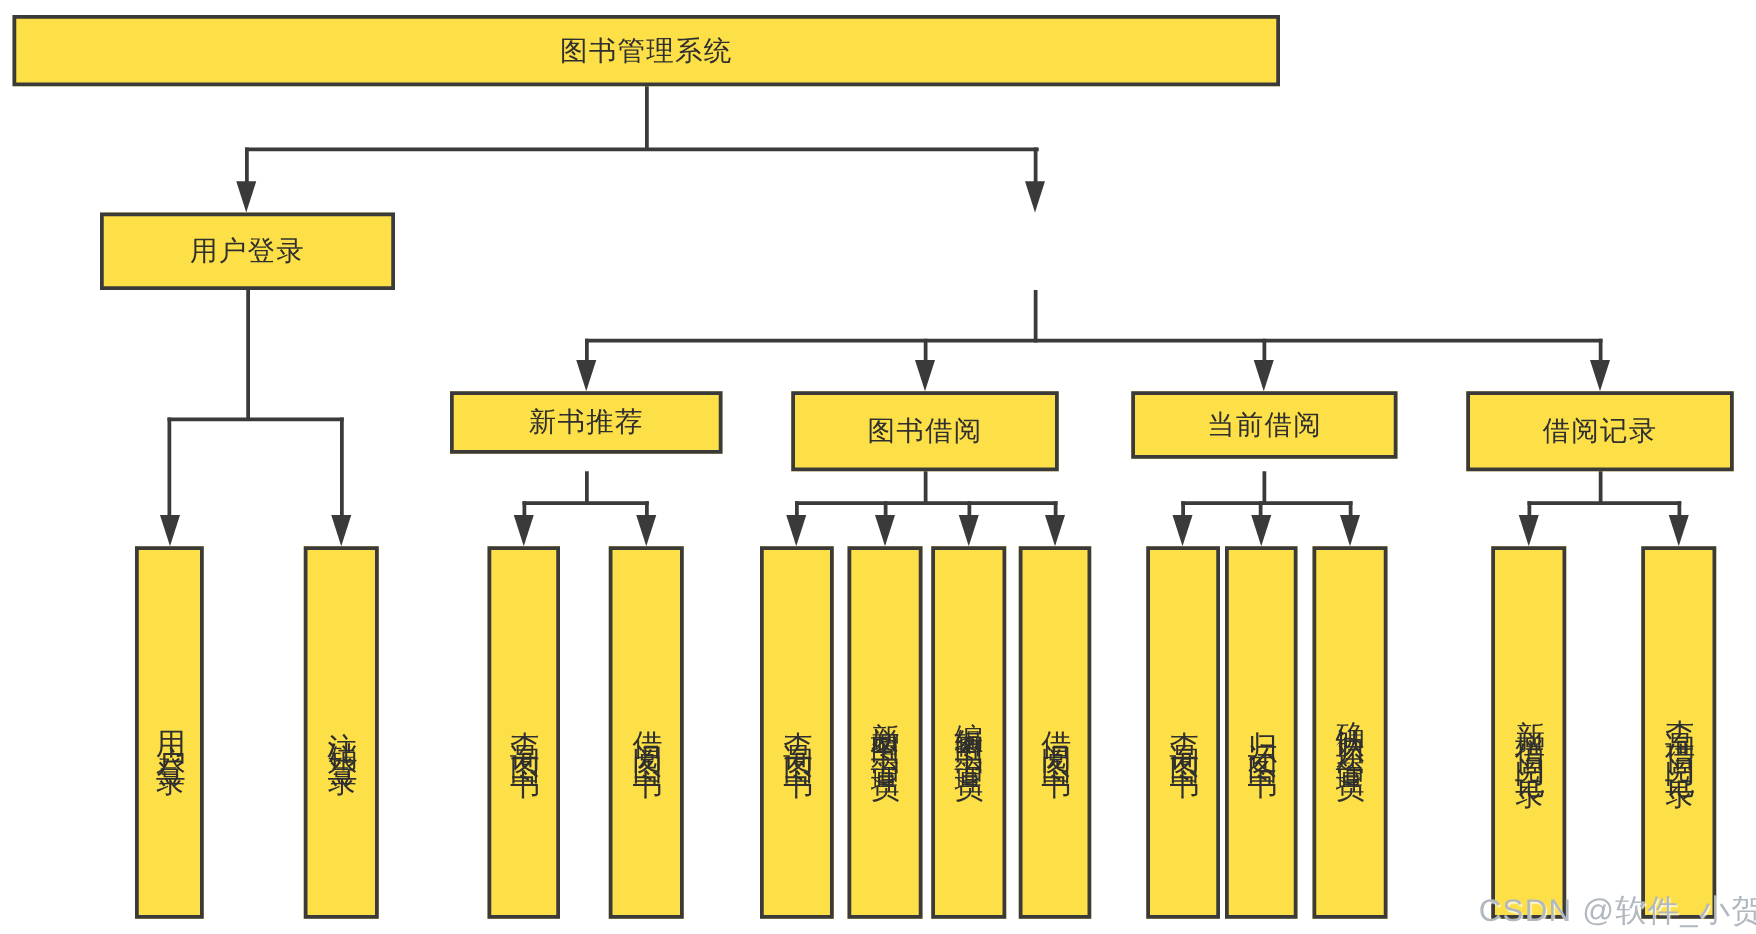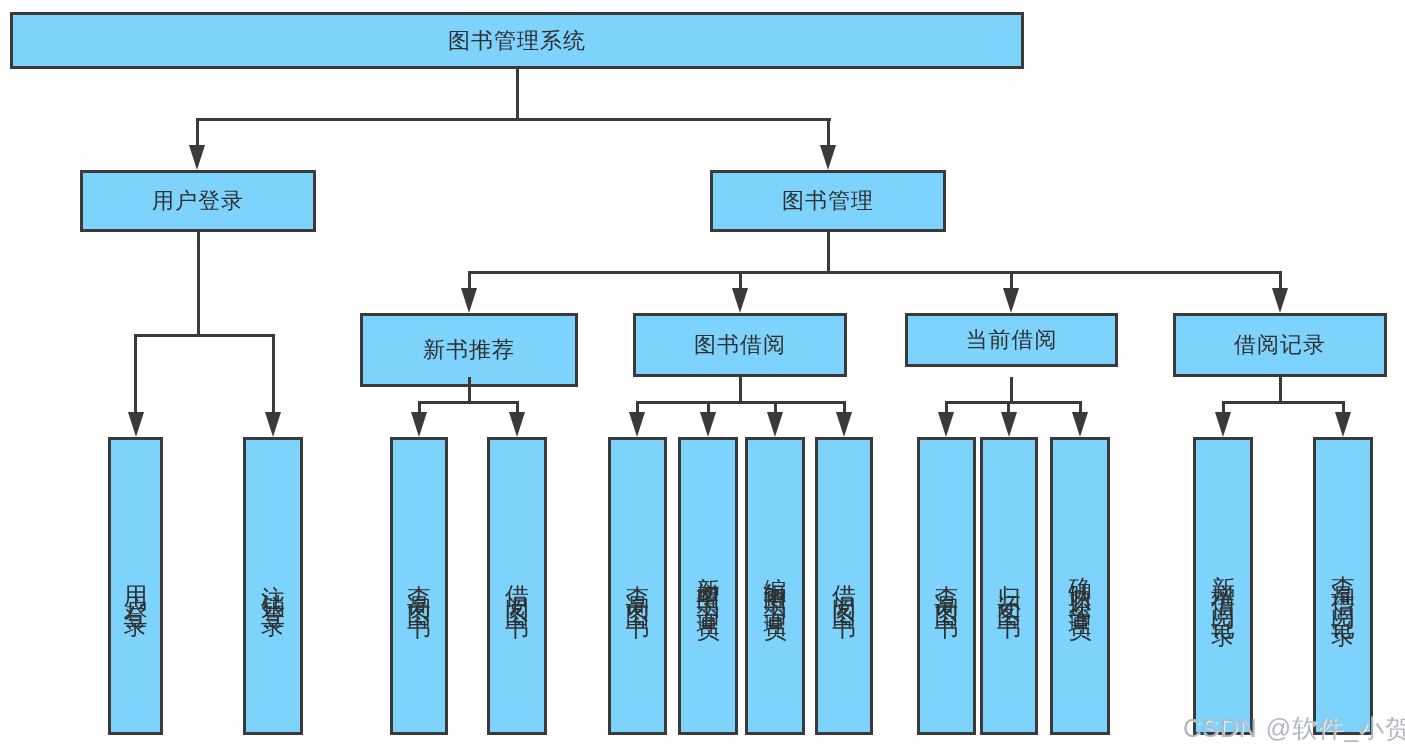--- a/index.html
+++ b/index.html
@@ -8,21 +8,21 @@
     width: 1405px;
     height: 747px;
     background: #ffffff;
     font-family: "Liberation Sans", "DejaVu Sans", sans-serif;
     color: #2f2f2f;
     overflow: hidden;
   }
   .box {
     position: absolute;
     box-sizing: border-box;
-    background: #7dd3fc;
+    background: #fde047;
     border: 3px solid #3a3a3a;
     display: flex;
     align-items: center;
     justify-content: center;
     text-align: center;
   }
   .hbox {
     font-size: 22px;
     letter-spacing: 1px;
     white-space: nowrap;
@@ -75,41 +75,40 @@
   <div class="box hbox" style="left:10px;top:12px;width:1014px;height:57px">图书管理系统</div>
 
   <div class="vline" style="left:516px;top:69px;height:51px"></div>
   <div class="hline" style="left:196px;top:118px;width:635px"></div>
   <div class="vline" style="left:196px;top:118px;height:30px"></div>
   <div class="vline" style="left:827px;top:118px;height:30px"></div>
   <div class="arrow" style="left:189px;top:145px"></div>
   <div class="arrow" style="left:820px;top:145px"></div>
 
   <div class="box hbox" style="left:80px;top:170px;width:236px;height:62px">用户登录</div>
-  <div class="box hbox" style="left:710px;top:170px;width:236px;height:62px">图书管理</div>
 
   <div class="vline" style="left:197px;top:232px;height:104px"></div>
   <div class="hline" style="left:134px;top:334px;width:141px"></div>
   <div class="vline" style="left:134px;top:334px;height:80px"></div>
   <div class="vline" style="left:272px;top:334px;height:80px"></div>
   <div class="arrow" style="left:128px;top:412px"></div>
   <div class="arrow" style="left:265px;top:412px"></div>
 
   <div class="vline" style="left:827px;top:232px;height:42px"></div>
   <div class="hline" style="left:468px;top:271px;width:814px"></div>
   <div class="vline" style="left:468px;top:271px;height:20px"></div>
   <div class="vline" style="left:739px;top:271px;height:20px"></div>
   <div class="vline" style="left:1010px;top:271px;height:20px"></div>
   <div class="vline" style="left:1279px;top:271px;height:20px"></div>
   <div class="arrow" style="left:461px;top:288px"></div>
   <div class="arrow" style="left:732px;top:288px"></div>
   <div class="arrow" style="left:1003px;top:288px"></div>
   <div class="arrow" style="left:1272px;top:288px"></div>
 
-  <div class="box hbox" style="left:360px;top:313px;width:218px;height:74px">新书推荐</div>
+  <div class="box hbox" style="left:360px;top:313px;width:218px;height:50px">新书推荐</div>
   <div class="box hbox" style="left:633px;top:313px;width:214px;height:64px">图书借阅</div>
   <div class="box hbox" style="left:905px;top:313px;width:213px;height:54px">当前借阅</div>
   <div class="box hbox" style="left:1173px;top:313px;width:214px;height:64px">借阅记录</div>
 
   <div class="vline" style="left:468px;top:377px;height:27px"></div>
   <div class="hline" style="left:418px;top:401px;width:101px"></div>
   <div class="vline" style="left:418px;top:401px;height:14px"></div>
   <div class="vline" style="left:516px;top:401px;height:14px"></div>
   <div class="arrow" style="left:411px;top:412px"></div>
   <div class="arrow" style="left:509px;top:412px"></div>

